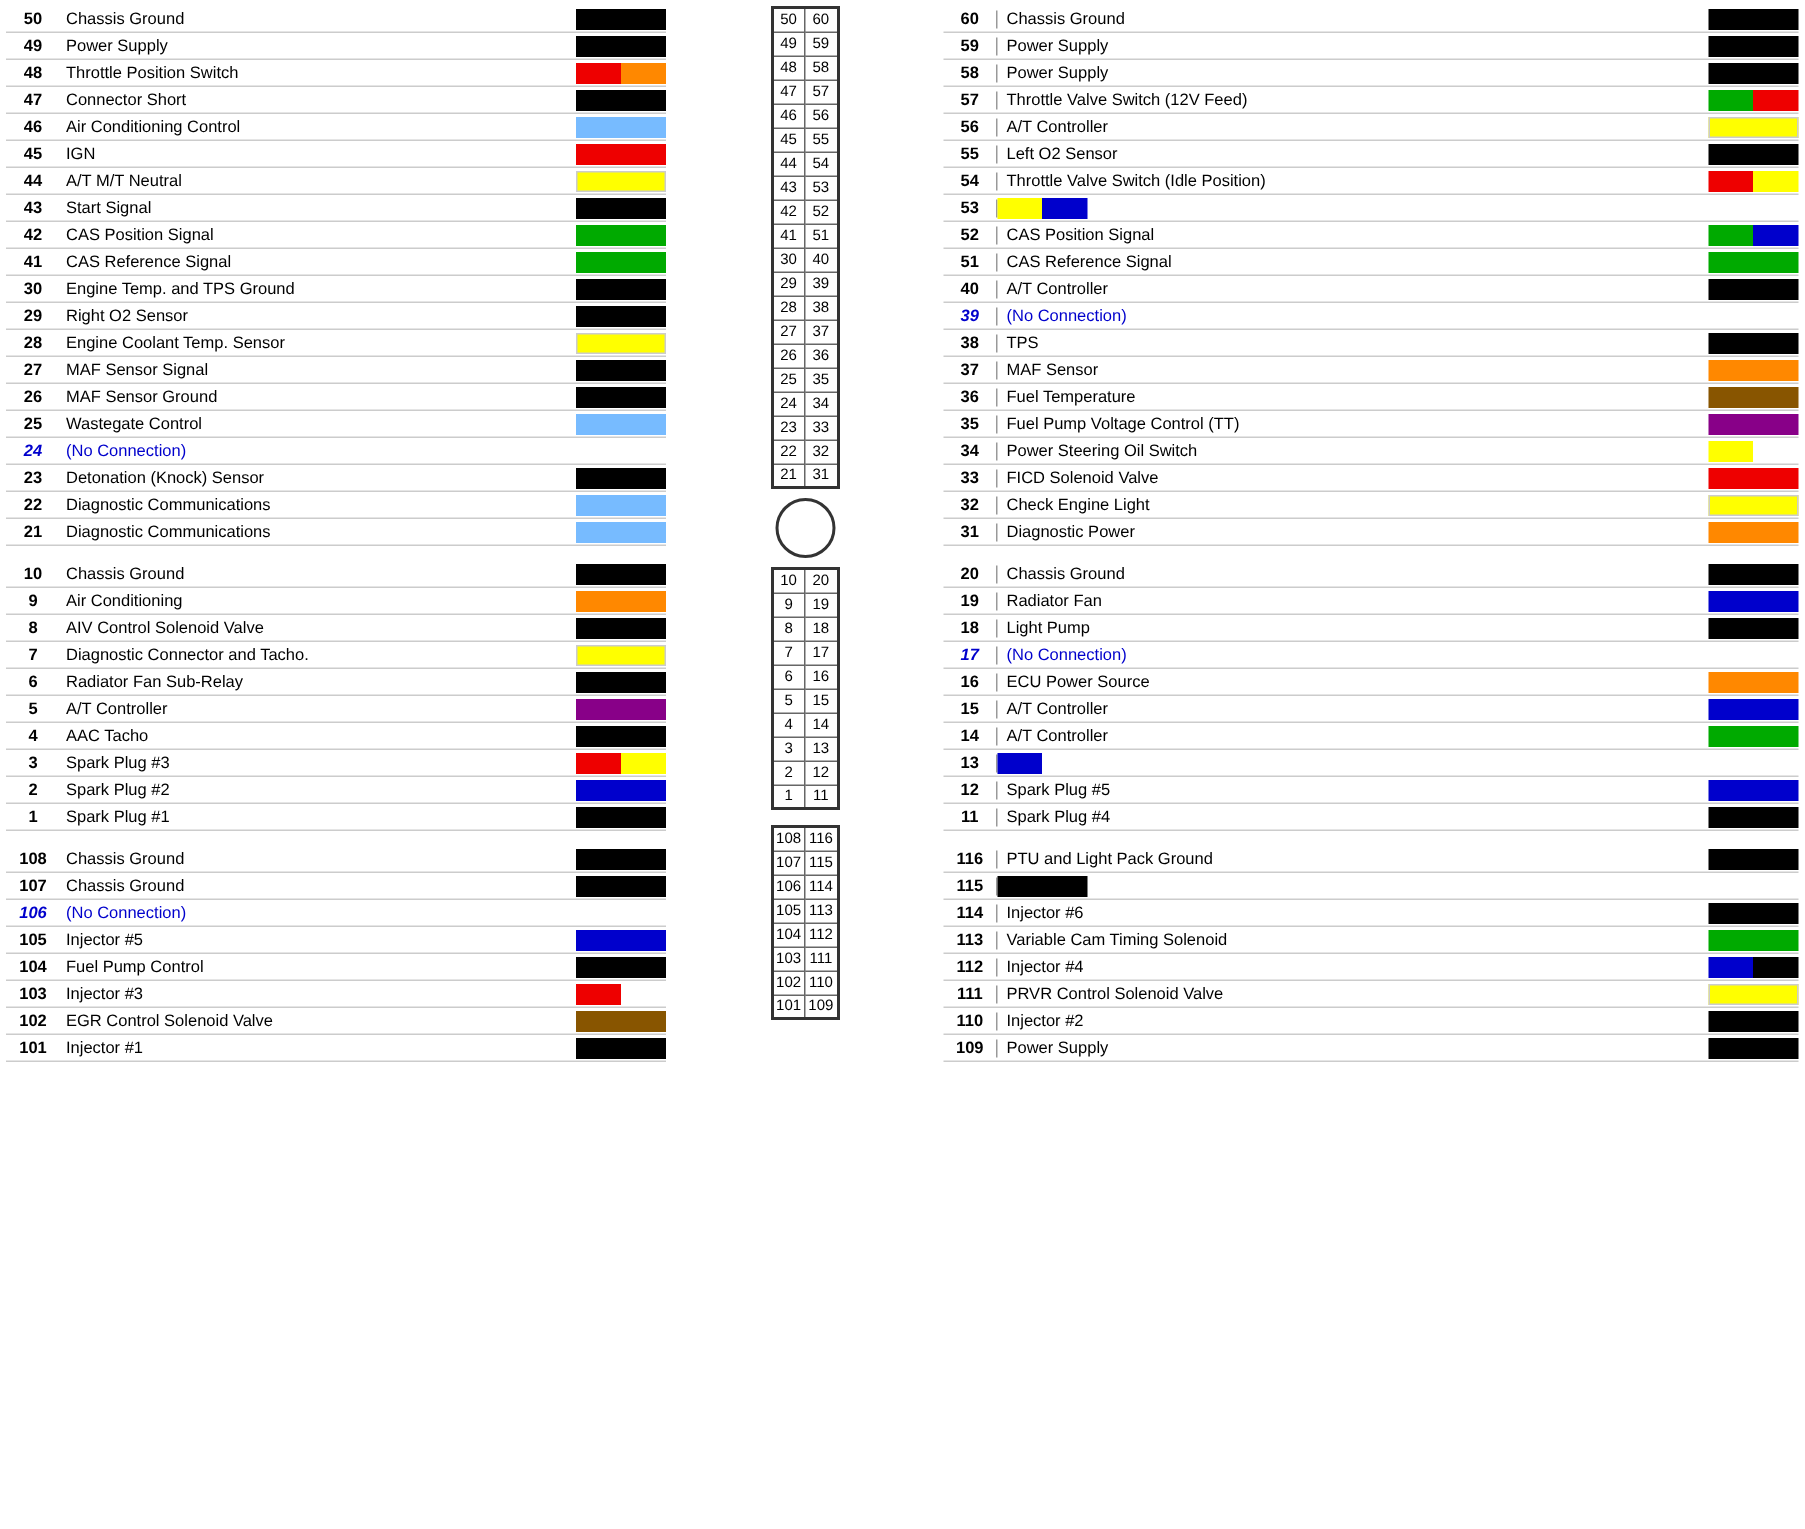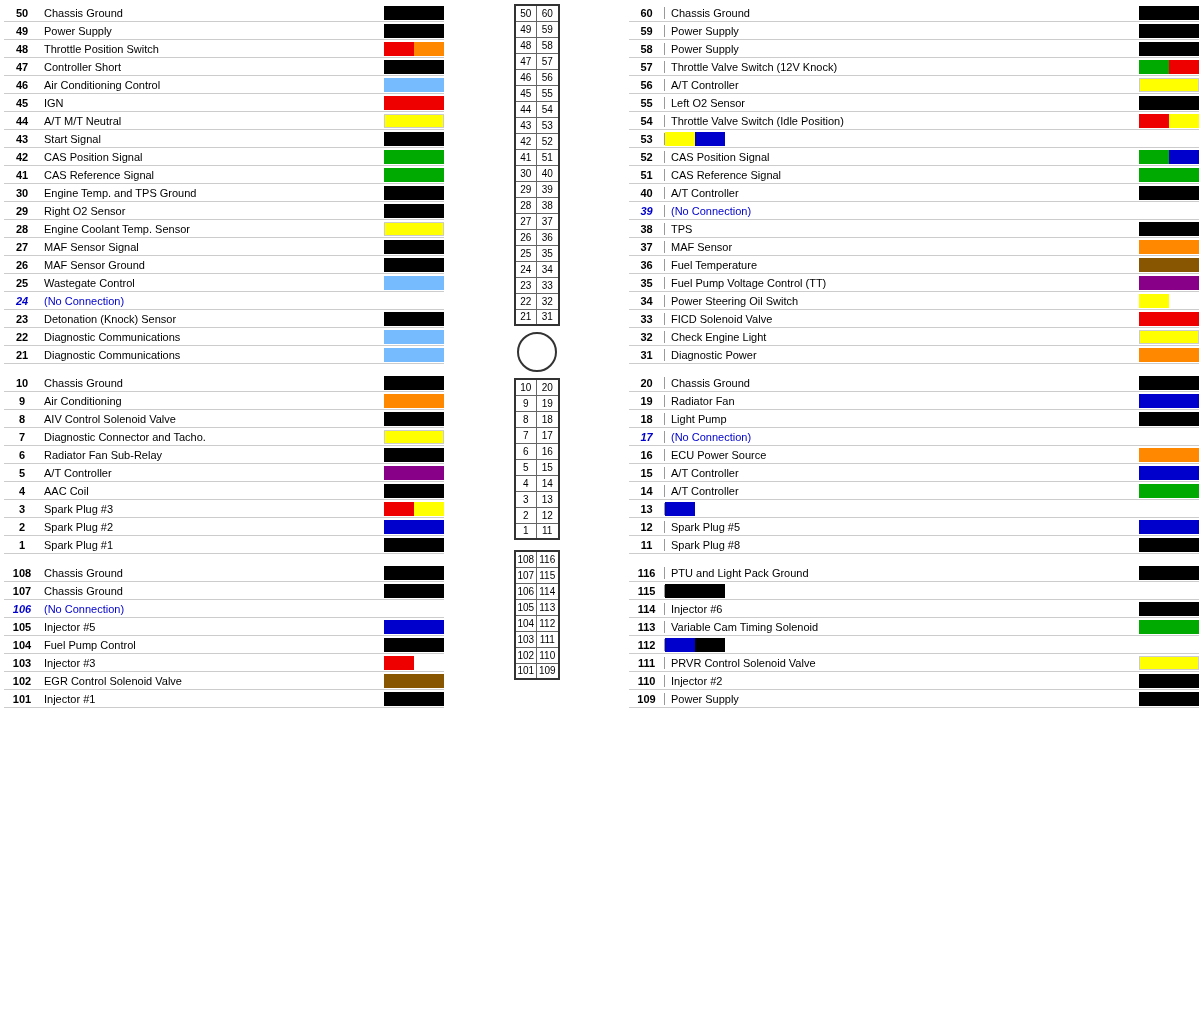--- a/index.html
+++ b/index.html
@@ -153,21 +153,21 @@
       <div class="pin-label">Power Supply</div>
       <div class="pin-number">49</div>
     </div>
       <div class="pin-row">
       <div class="color-swatch multicolor-ro"></div>
       <div class="pin-label">Throttle Position Switch</div>
       <div class="pin-number">48</div>
     </div>
       <div class="pin-row">
       <div class="color-swatch black"></div>
-      <div class="pin-label">Controller Short</div>
+      <div class="pin-label">Connector Short</div>
       <div class="pin-number">47</div>
     </div>
       <div class="pin-row">
       <div class="color-swatch lightblue"></div>
       <div class="pin-label">Air Conditioning Control</div>
       <div class="pin-number">46</div>
     </div>
       <div class="pin-row">
       <div class="color-swatch red"></div>
       <div class="pin-label">IGN</div>
@@ -271,21 +271,21 @@
       <div class="pin-label">Radiator Fan Sub-Relay</div>
       <div class="pin-number">6</div>
     </div>
       <div class="pin-row">
       <div class="color-swatch purple"></div>
       <div class="pin-label">A/T Controller</div>
       <div class="pin-number">5</div>
     </div>
       <div class="pin-row">
       <div class="color-swatch black"></div>
-      <div class="pin-label">AAC Coil</div>
+      <div class="pin-label">AAC Tacho</div>
       <div class="pin-number">4</div>
     </div>
       <div class="pin-row">
       <div class="color-swatch multicolor-ry"></div>
       <div class="pin-label">Spark Plug #3</div>
       <div class="pin-number">3</div>
     </div>
       <div class="pin-row">
       <div class="color-swatch blue"></div>
       <div class="pin-label">Spark Plug #2</div>
@@ -523,21 +523,21 @@
       <div class="pin-label">Power Supply</div>
       <div class="color-swatch black"></div>
     </div>
       <div class="pin-row">
       <div class="pin-number" style="border-right:1px solid #999;border-left:none;">58</div>
       <div class="pin-label">Power Supply</div>
       <div class="color-swatch black"></div>
     </div>
       <div class="pin-row">
       <div class="pin-number" style="border-right:1px solid #999;border-left:none;">57</div>
-      <div class="pin-label">Throttle Valve Switch (12V Knock)</div>
+      <div class="pin-label">Throttle Valve Switch (12V Feed)</div>
       <div class="color-swatch multicolor-gr"></div>
     </div>
       <div class="pin-row">
       <div class="pin-number" style="border-right:1px solid #999;border-left:none;">56</div>
       <div class="pin-label">A/T Controller</div>
       <div class="color-swatch yellow"></div>
     </div>
       <div class="pin-row">
       <div class="pin-number" style="border-right:1px solid #999;border-left:none;">55</div>
       <div class="pin-label">Left O2 Sensor</div>
@@ -654,21 +654,21 @@
       <div class="pin-number" style="border-right:1px solid #999;border-left:none;">13</div>
       <div class="color-swatch multicolor-bw"></div>
     </div>
       <div class="pin-row">
       <div class="pin-number" style="border-right:1px solid #999;border-left:none;">12</div>
       <div class="pin-label">Spark Plug #5</div>
       <div class="color-swatch blue"></div>
     </div>
       <div class="pin-row">
       <div class="pin-number" style="border-right:1px solid #999;border-left:none;">11</div>
-      <div class="pin-label">Spark Plug #8</div>
+      <div class="pin-label">Spark Plug #4</div>
       <div class="color-swatch black"></div>
     </div>
   </div>
   <div class="section-gap"></div>
   <div class="panel-section">
     <div class="pin-row">
       <div class="pin-number" style="border-right:1px solid #999;border-left:none;">116</div>
       <div class="pin-label">PTU and Light Pack Ground</div>
       <div class="color-swatch black"></div>
     </div>
@@ -681,20 +681,21 @@
       <div class="pin-label">Injector #6</div>
       <div class="color-swatch black"></div>
     </div>
       <div class="pin-row">
       <div class="pin-number" style="border-right:1px solid #999;border-left:none;">113</div>
       <div class="pin-label">Variable Cam Timing Solenoid</div>
       <div class="color-swatch green"></div>
     </div>
       <div class="pin-row">
       <div class="pin-number" style="border-right:1px solid #999;border-left:none;">112</div>
+      <div class="pin-label">Injector #4</div>
       <div class="color-swatch multicolor-bk"></div>
     </div>
       <div class="pin-row">
       <div class="pin-number" style="border-right:1px solid #999;border-left:none;">111</div>
       <div class="pin-label">PRVR Control Solenoid Valve</div>
       <div class="color-swatch yellow"></div>
     </div>
       <div class="pin-row">
       <div class="pin-number" style="border-right:1px solid #999;border-left:none;">110</div>
       <div class="pin-label">Injector #2</div>

